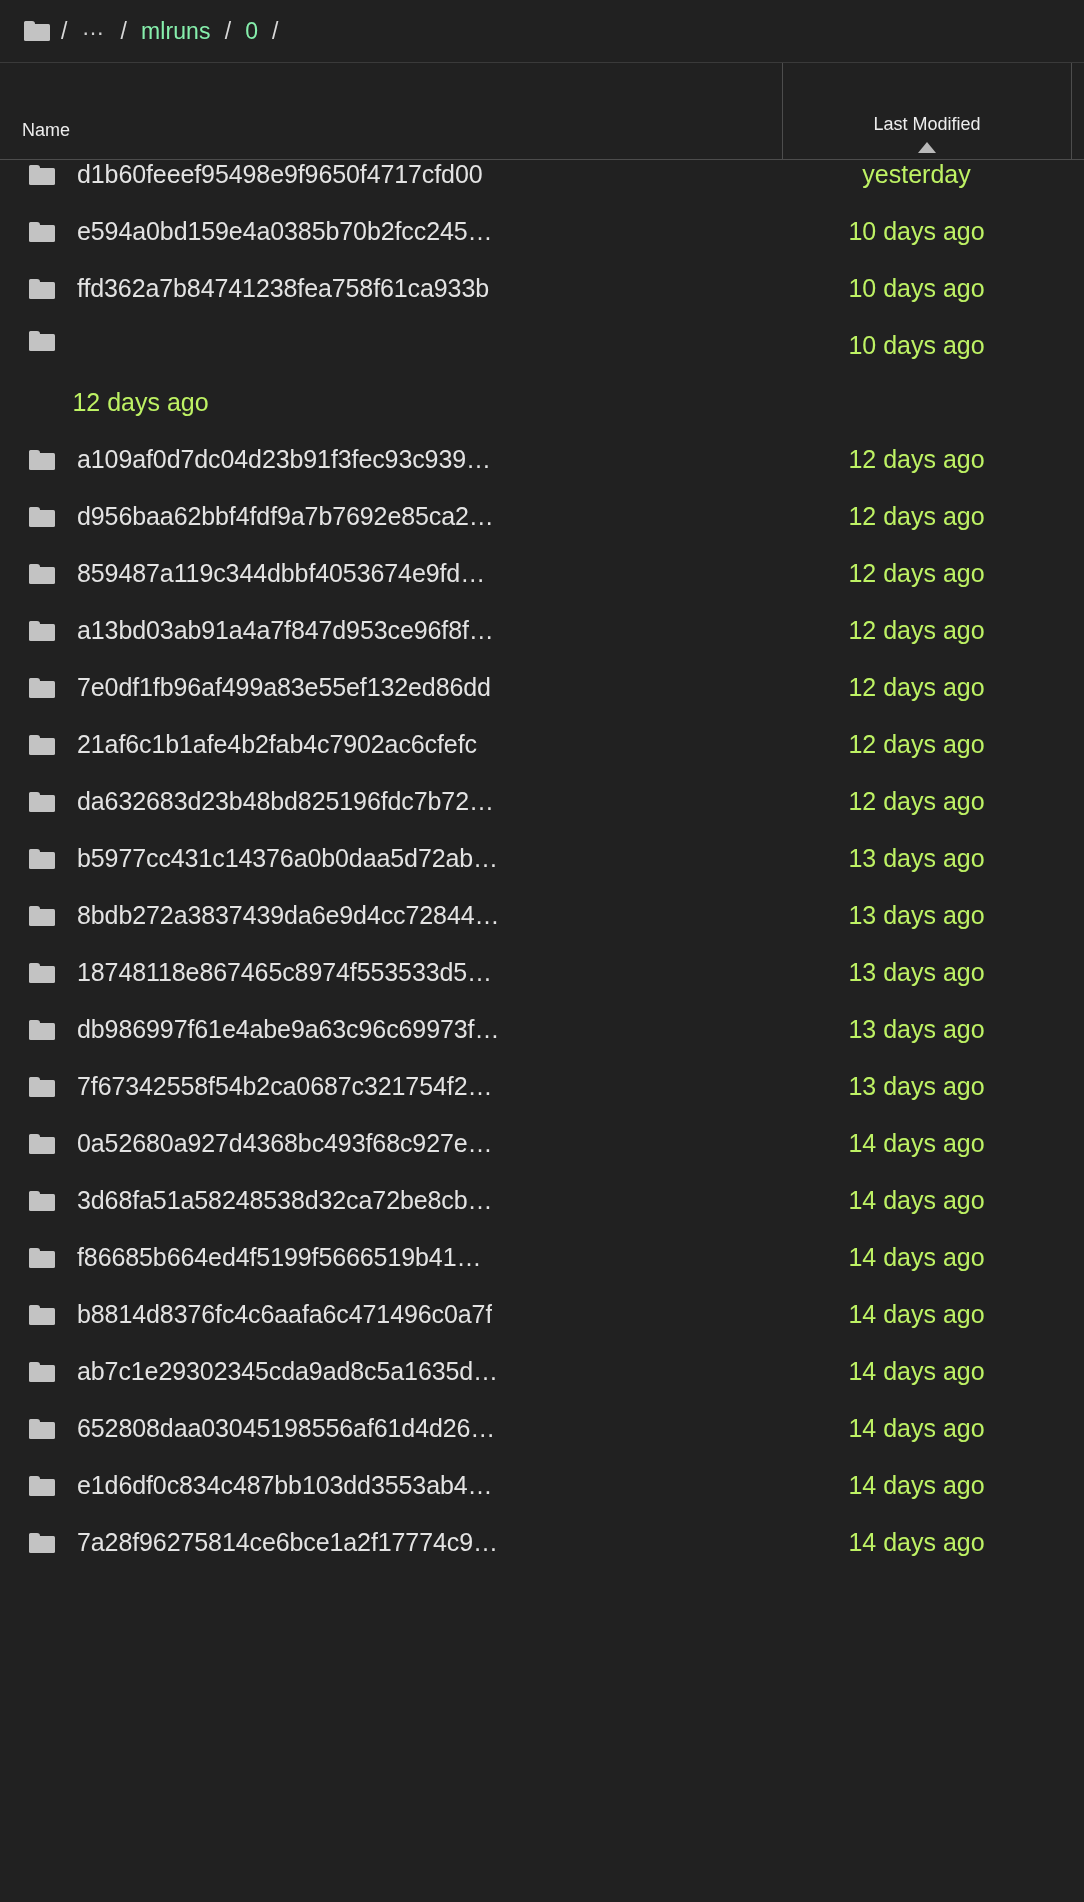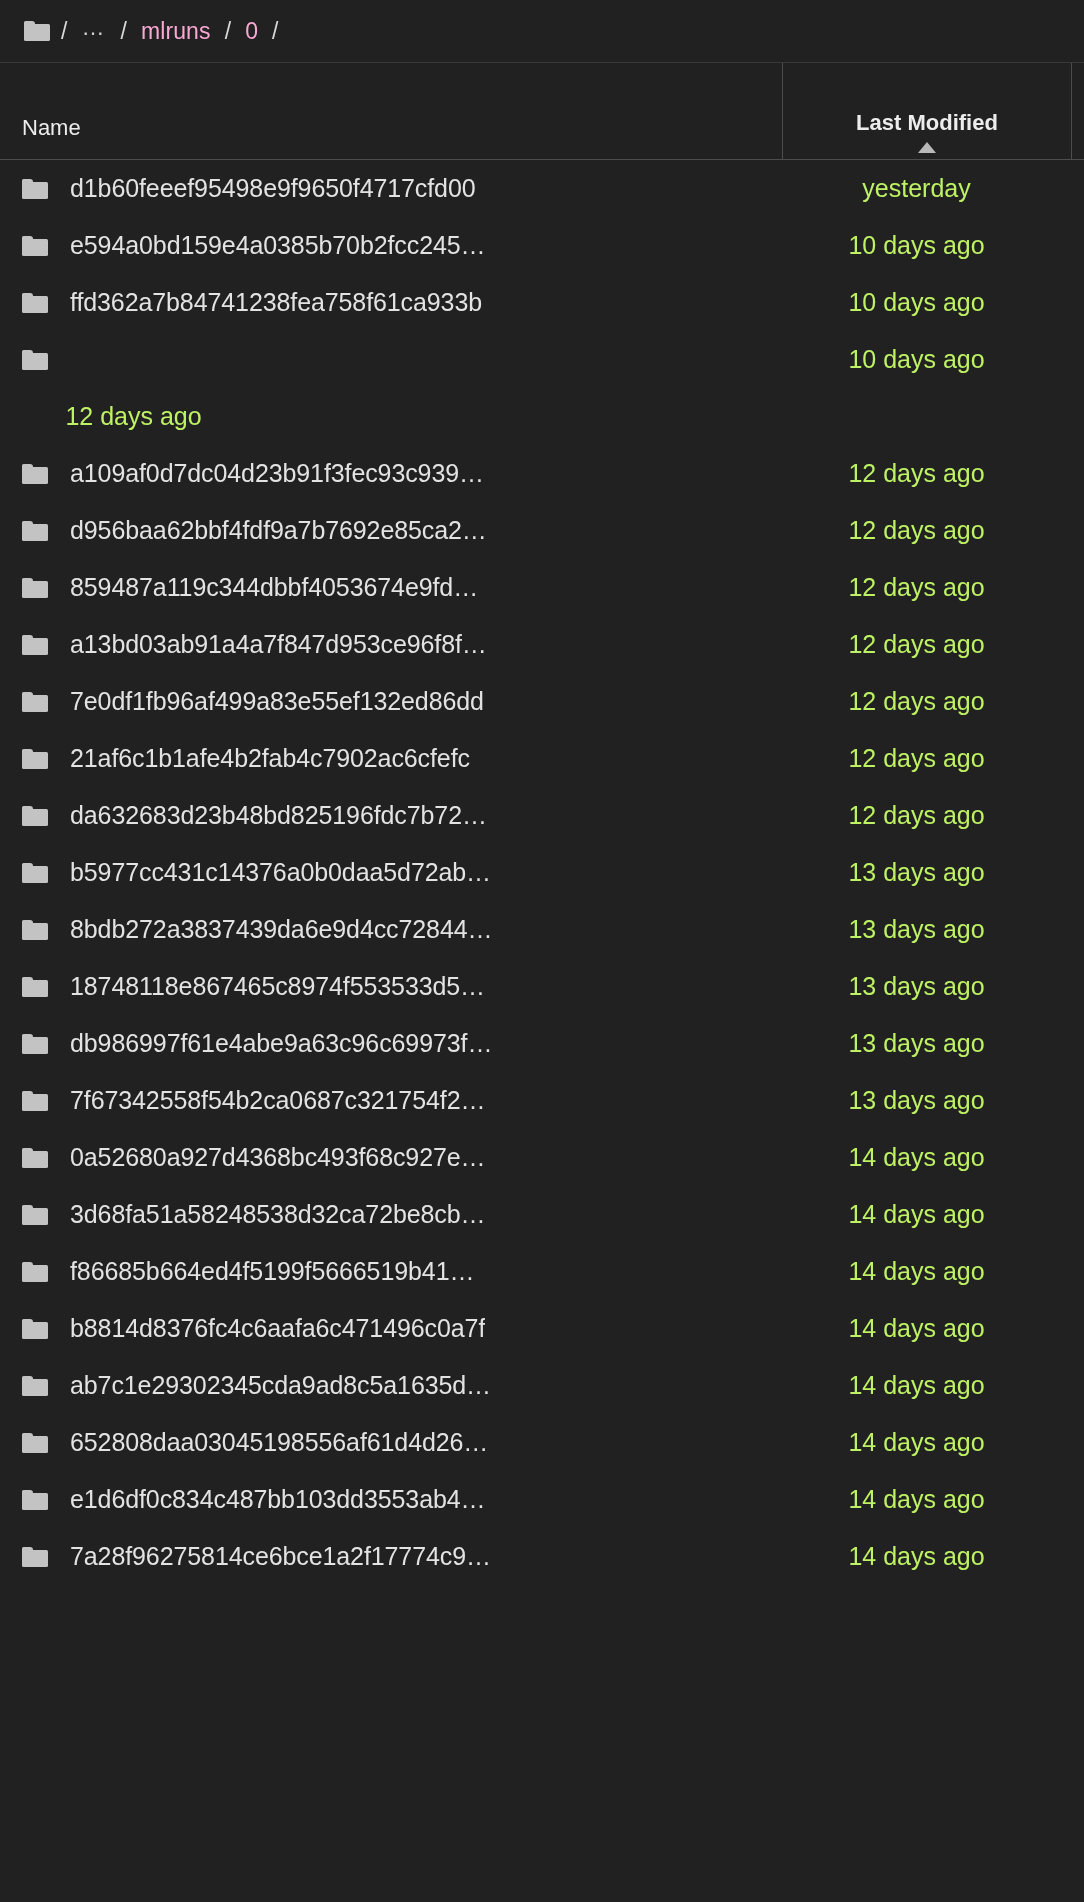--- a/index.html
+++ b/index.html
@@ -61,21 +61,21 @@
   .folder-glyph::after {
     content: "";
     position: absolute;
     left: 0; top: 3px;
     width: 26px; height: 17px;
     background: #c3c3c3;
     border-radius: 1.5px;
   }
   .crumb-sep, .crumb-text {
     padding: 0 7px;
-    color: #f9a8d4;
+    color: #86efac;
     white-space: nowrap;
   }
   .crumb-sep { color: #d8d8d8; }
   .crumb-ellipsis {
     padding: 0 7px;
     color: #cfcfcf;
     letter-spacing: 2px;
     position: relative;
     top: -4px;
     font-size: 23px;
@@ -87,59 +87,59 @@
     display: flex;
     background: #212121;
     border-bottom: 1px solid #4d4d4d;
     color: #ededed;
     user-select: none;
   }
   .th {
     position: relative;
     display: flex;
     align-items: flex-end;
-    font-size: 22px;
+    font-size: 18px;
     padding-bottom: 18px;
   }
   .th-name {
     flex: 1 1 auto;
     padding-left: 22px;
     border-right: 1px solid #4d4d4d;
   }
   .th-modified {
     flex: 0 0 289px;
     flex-direction: column;
     align-items: center;
     justify-content: flex-end;
     padding-bottom: 6px;
     border-right: 1px solid #4d4d4d;
-    font-weight: bold;
   }
   .th-modified .th-label { line-height: 1.1; }
   .sort-caret {
     width: 0; height: 0;
     margin-top: 7px;
     border-left: 9px solid transparent;
     border-right: 9px solid transparent;
     border-bottom: 11px solid #b9b9b9;
   }
   .th-spacer { flex: 0 0 12px; }
 
   
   .rows {
     flex: 1 1 auto;
     overflow: hidden;
   }
   .row {
     height: 57px;
     display: flex;
-    align-items: center;
+    align-items: flex-start;
     color: #e3e3e3;
     font-size: 25px;
     white-space: nowrap;
+    margin-left: 7px;
   }
   .row .cell-name {
     flex: 1 1 auto;
     display: flex;
     align-items: center;
     min-width: 0;
     padding-left: 22px;
     overflow: hidden;
   }
   .row-folder-icon {

